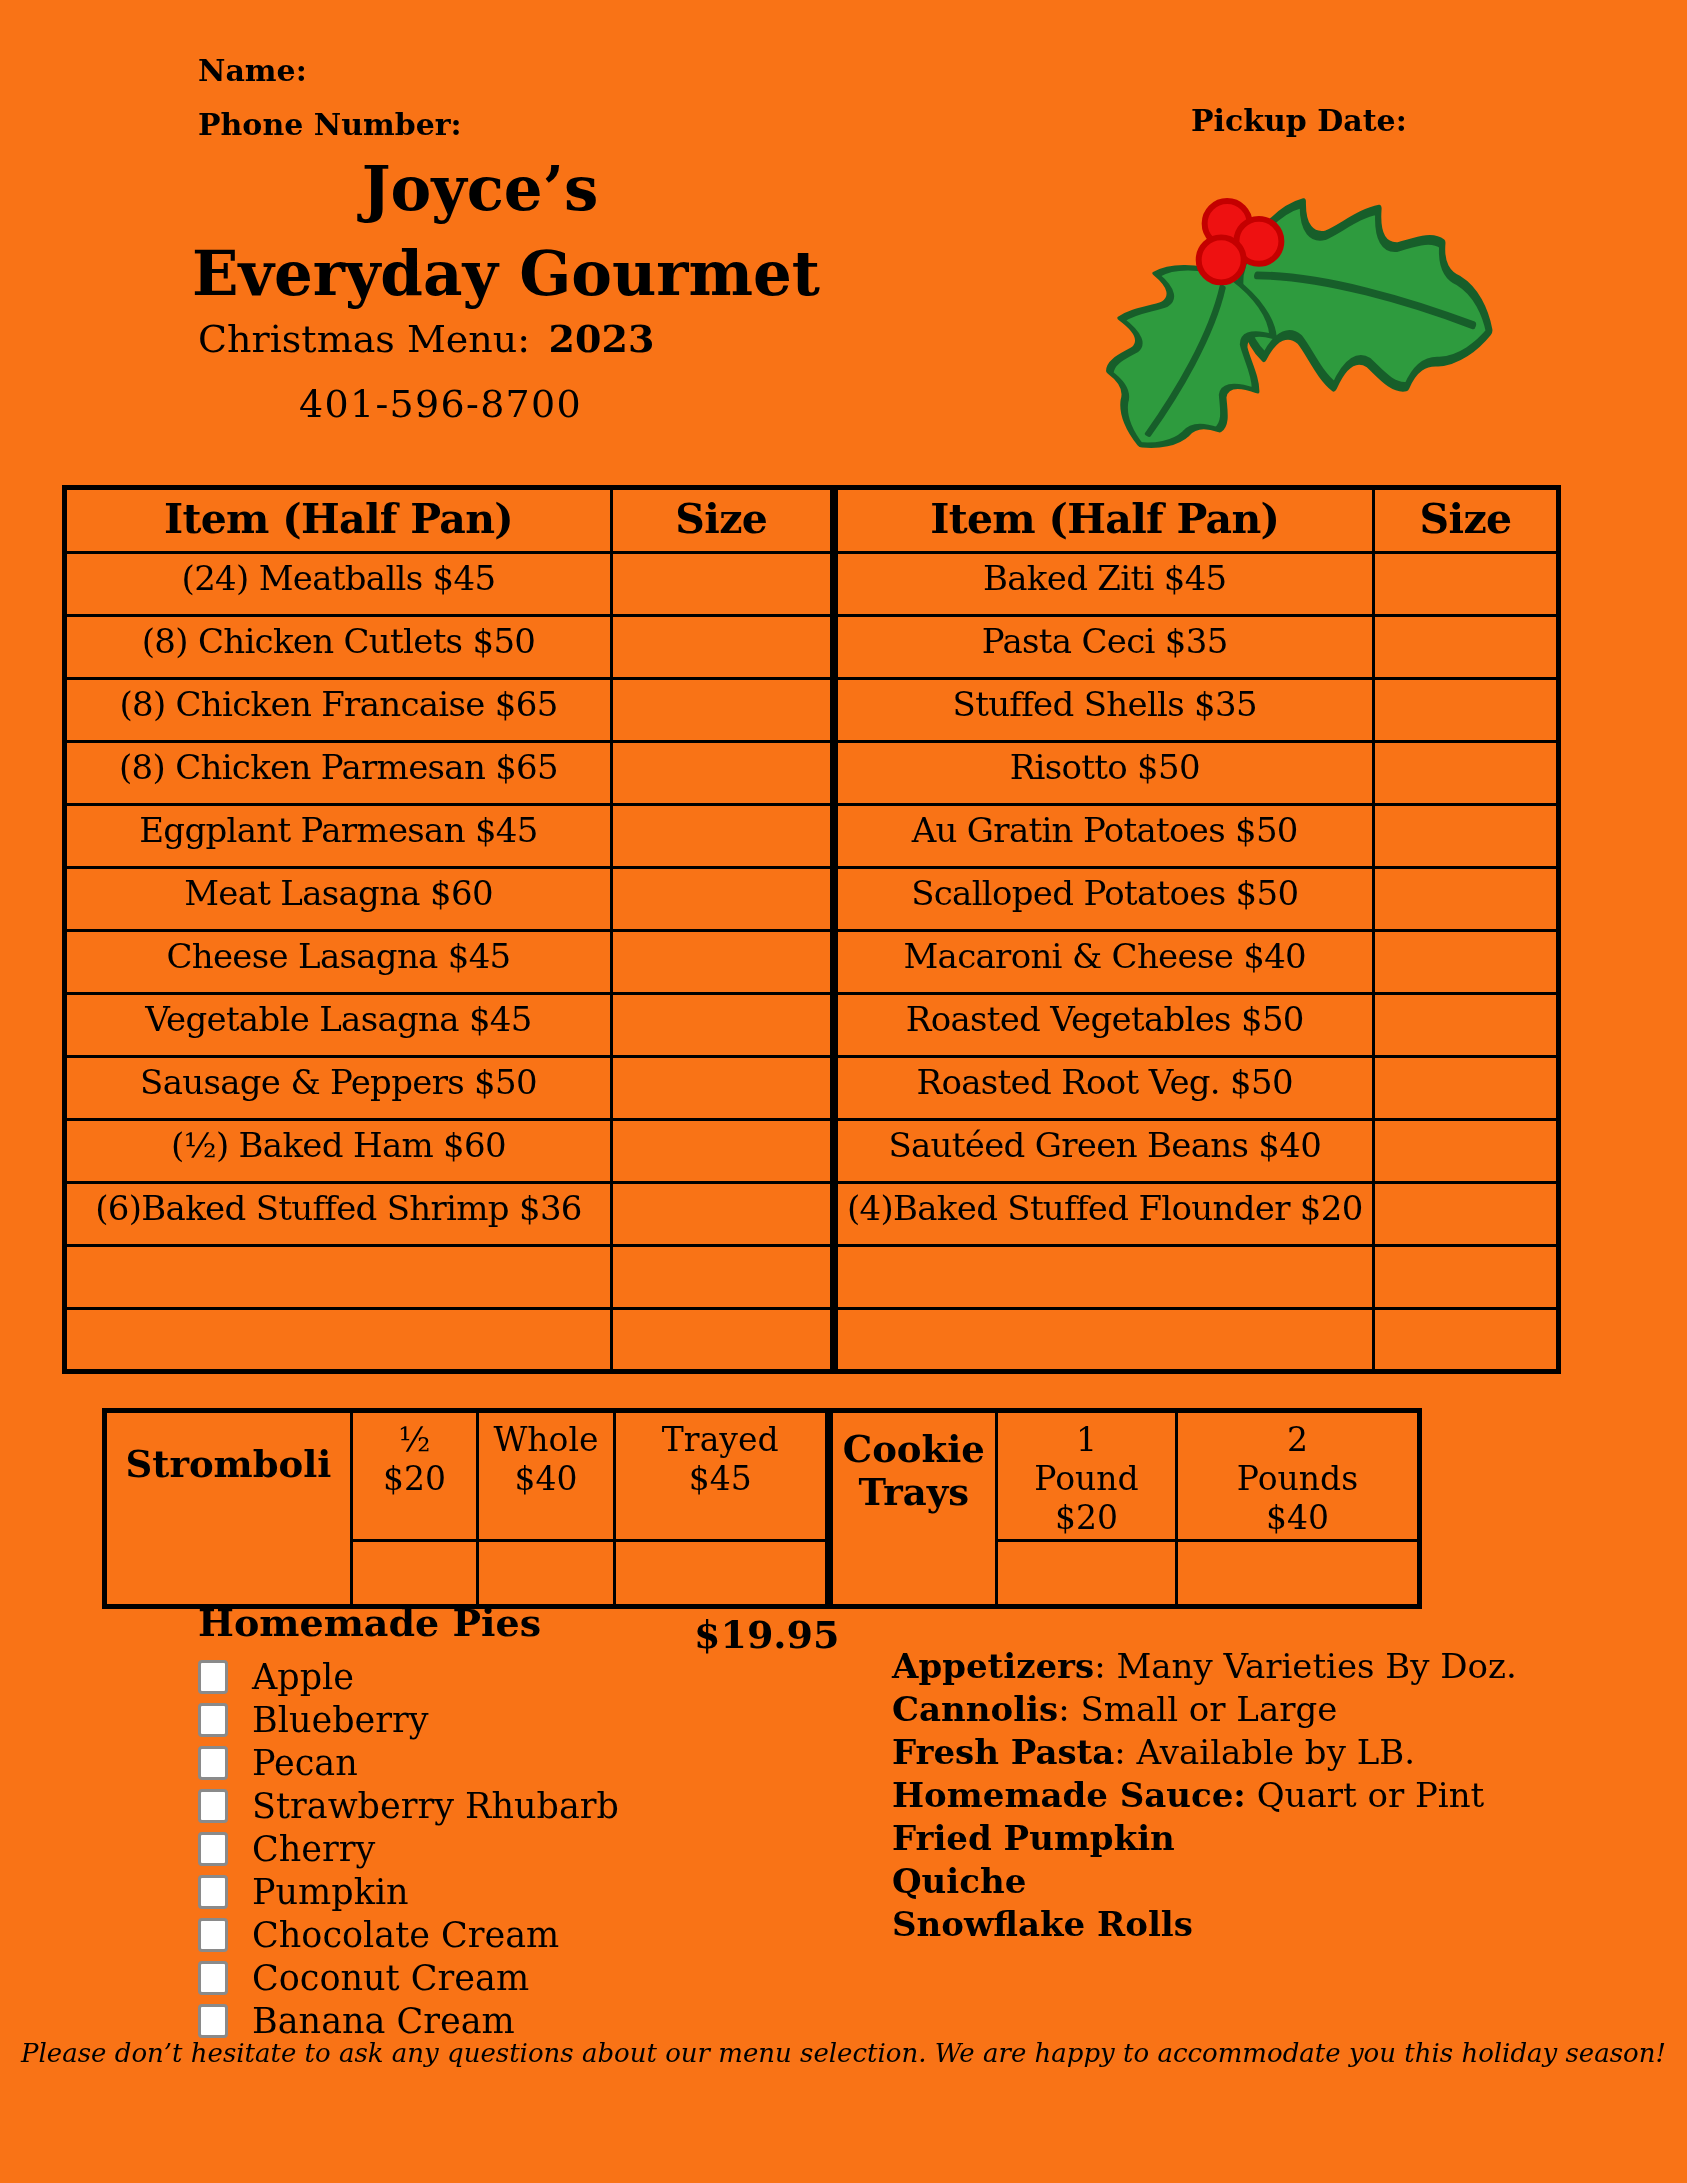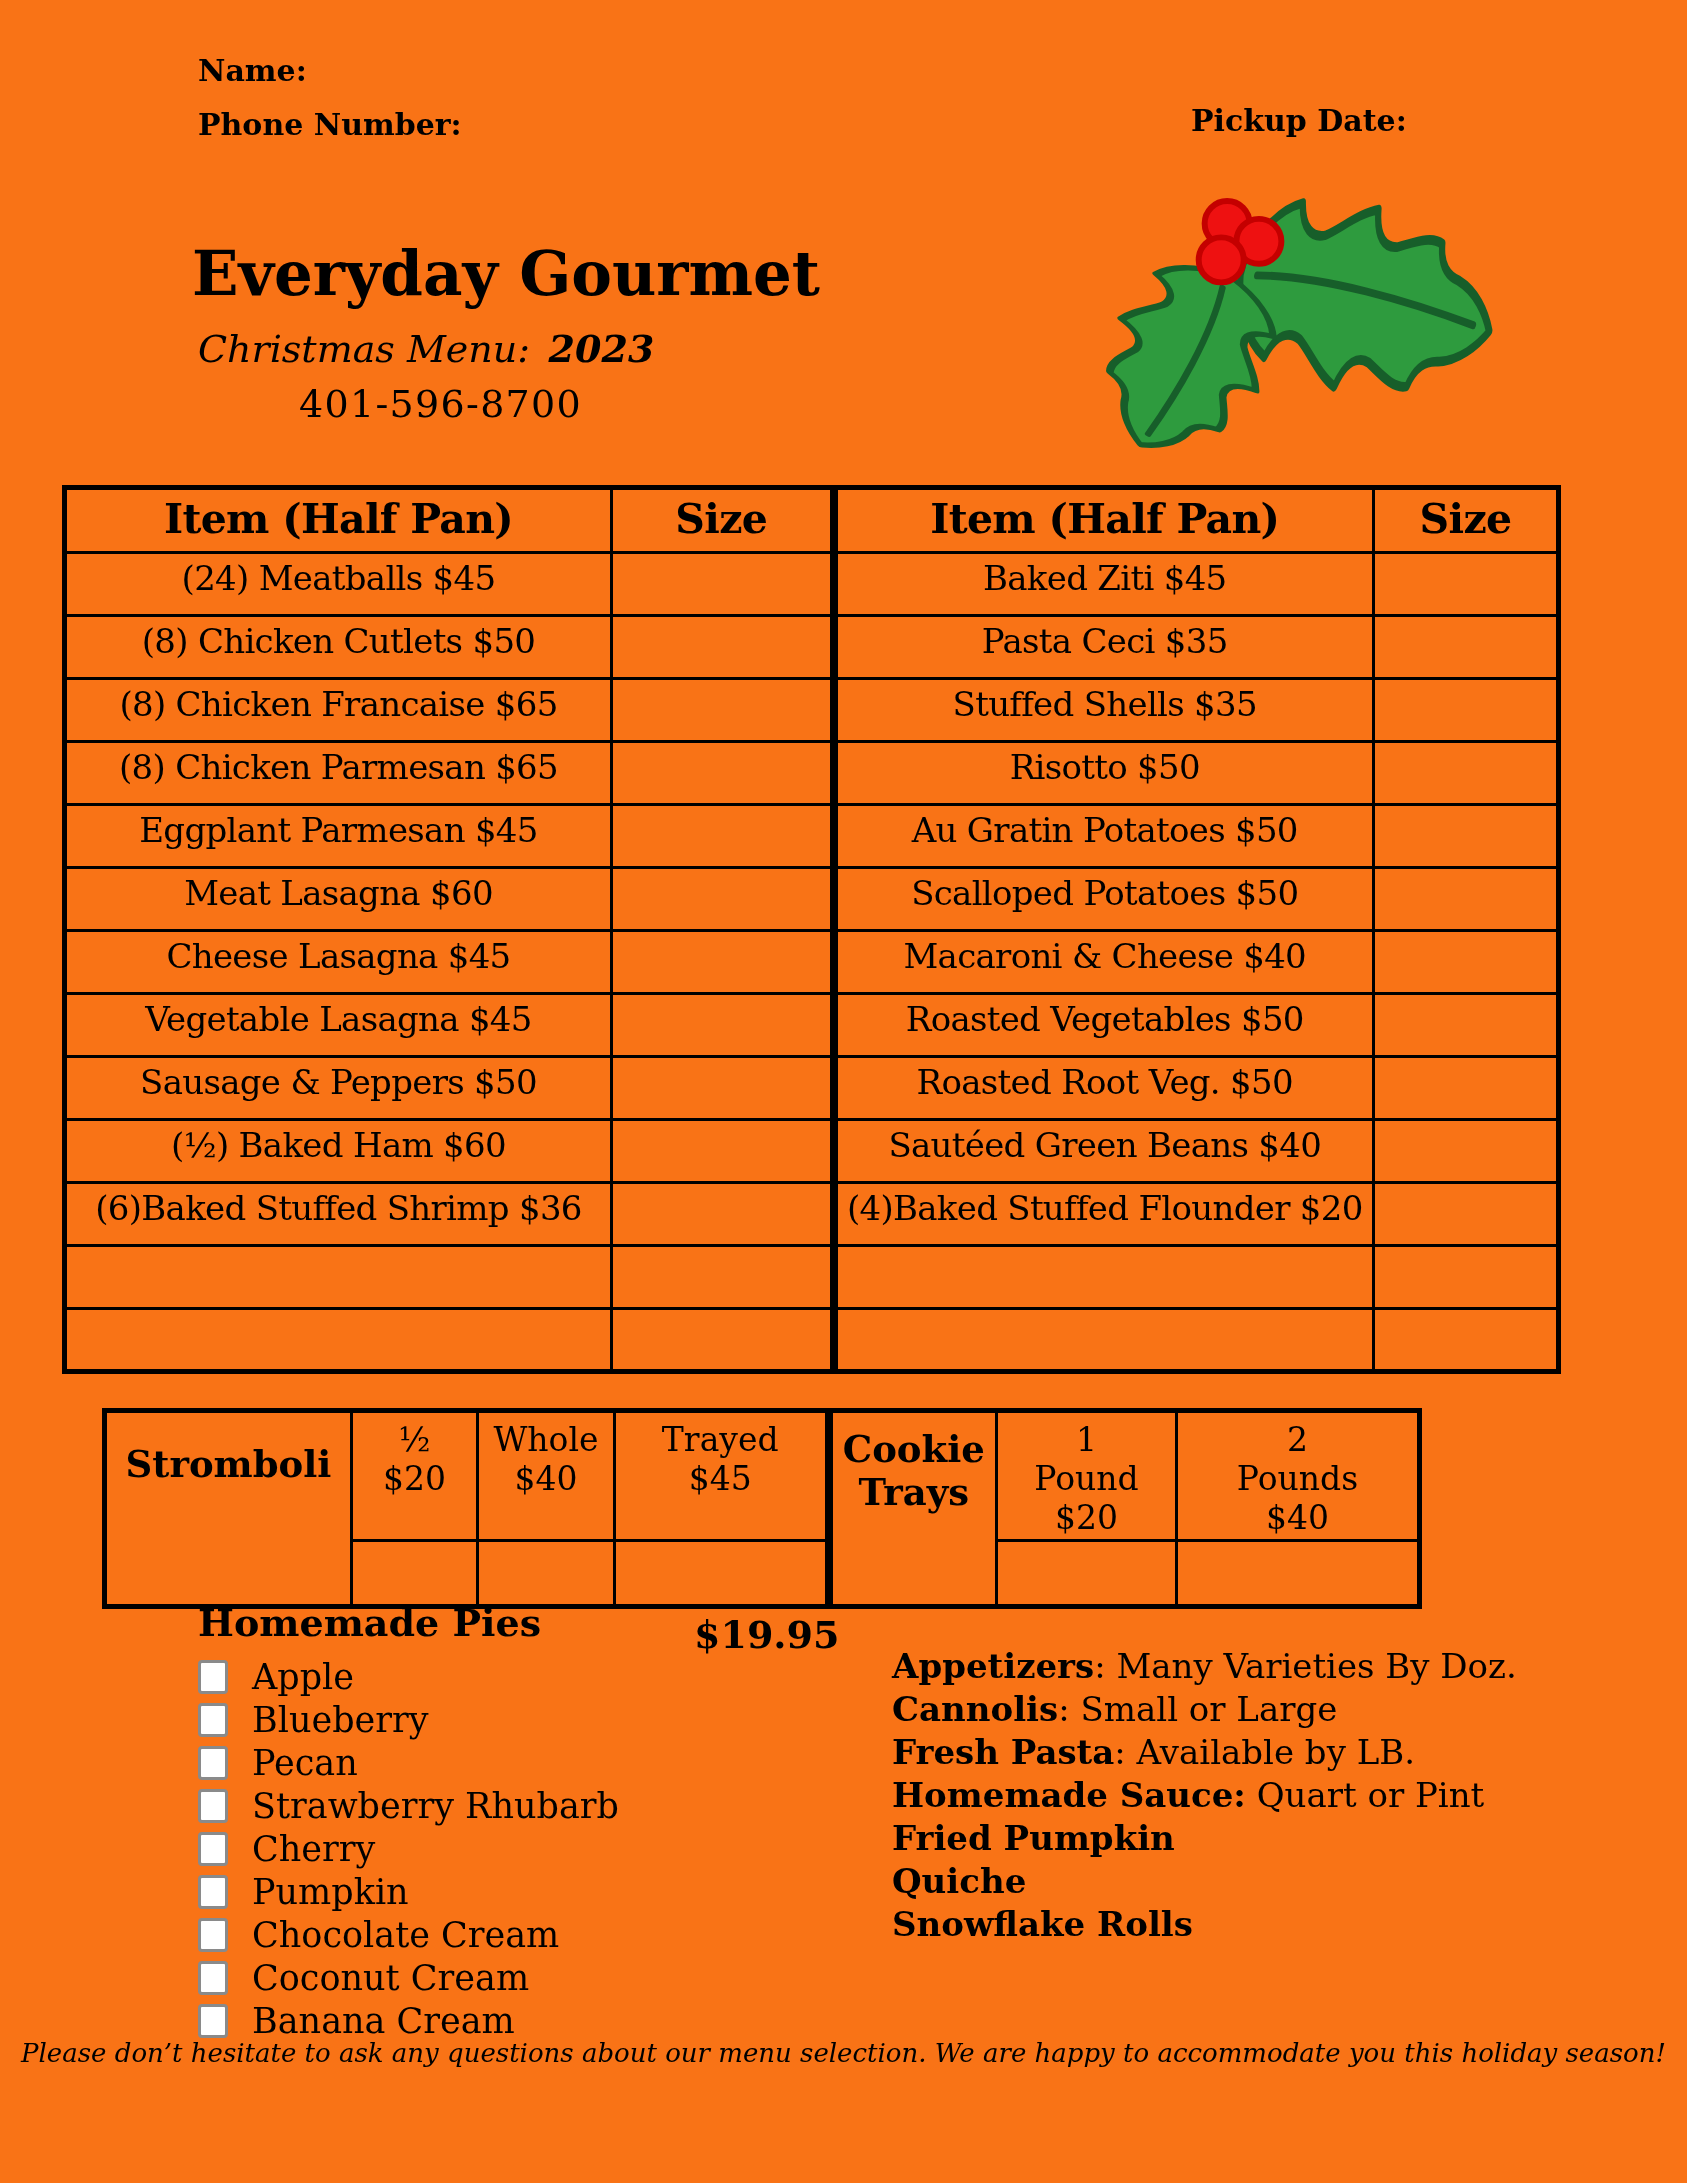--- a/index.html
+++ b/index.html
@@ -74,22 +74,23 @@
 </style>
 </head>
 <body>
 
 <div class="page">
 
   <span class="abs field-label" style="left:198px;top:53px;">Name:</span>
   <span class="abs field-label" style="left:198px;top:107px;">Phone Number:</span>
   <span class="abs field-label" style="left:1191px;top:103px;">Pickup Date:</span>
 
+  <div class="abs title-line" style="left:192px;top:157px;">Joyce’s</div>
   <div class="abs title-line" style="left:192px;top:242px;">Everyday Gourmet</div>
-  <div class="abs menu-line" style="left:198px;top:326px;font-style:italic;">
+  <div class="abs menu-line" style="left:198px;top:316px;">
     <span>Christmas Menu:</span><span class="year">2023</span>
   </div>
   <div class="abs phone-line" style="left:299px;top:382px;">401-596-8700</div>
 
   <svg class="abs" style="left:1073px;top:191px;" width="430" height="278" viewBox="0 0 650 420">
     <defs>
       <g id="leaf">
         <path d="M 4,-6
           C 14,-40 40,-68 76,-80 C 86,-54 106,-48 126,-54
           C 148,-64 172,-84 202,-92 C 210,-64 228,-56 248,-60

